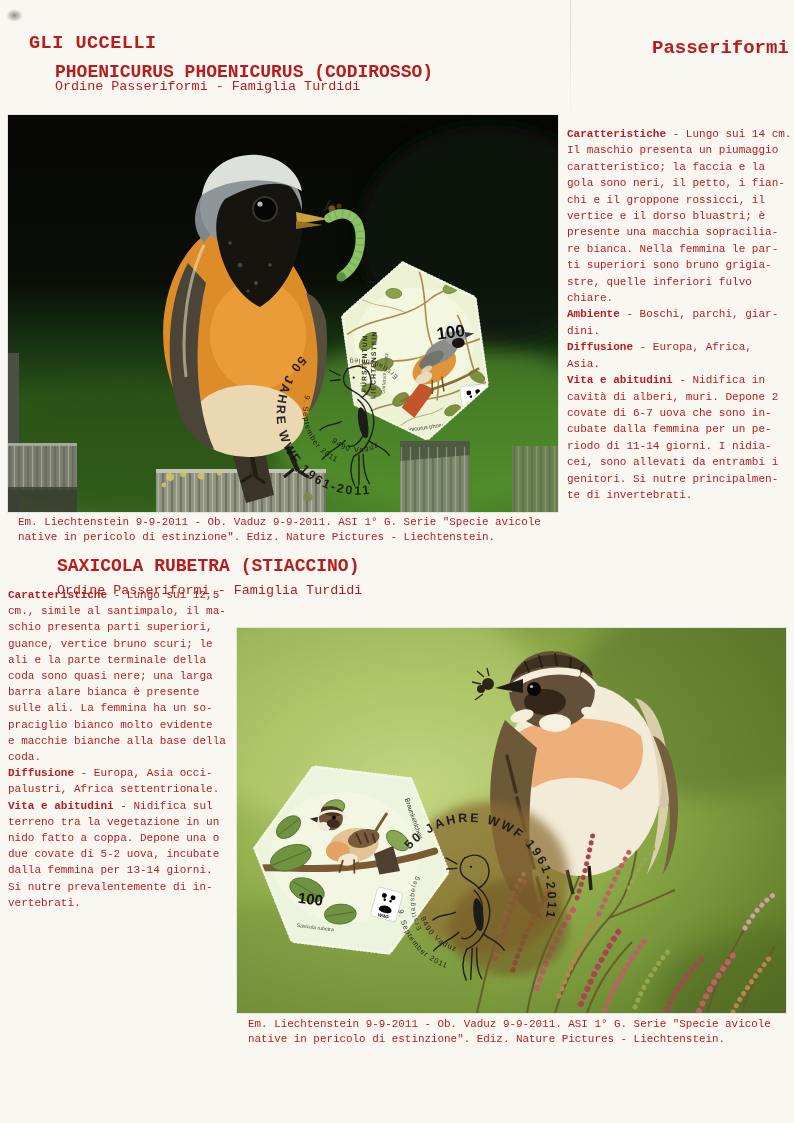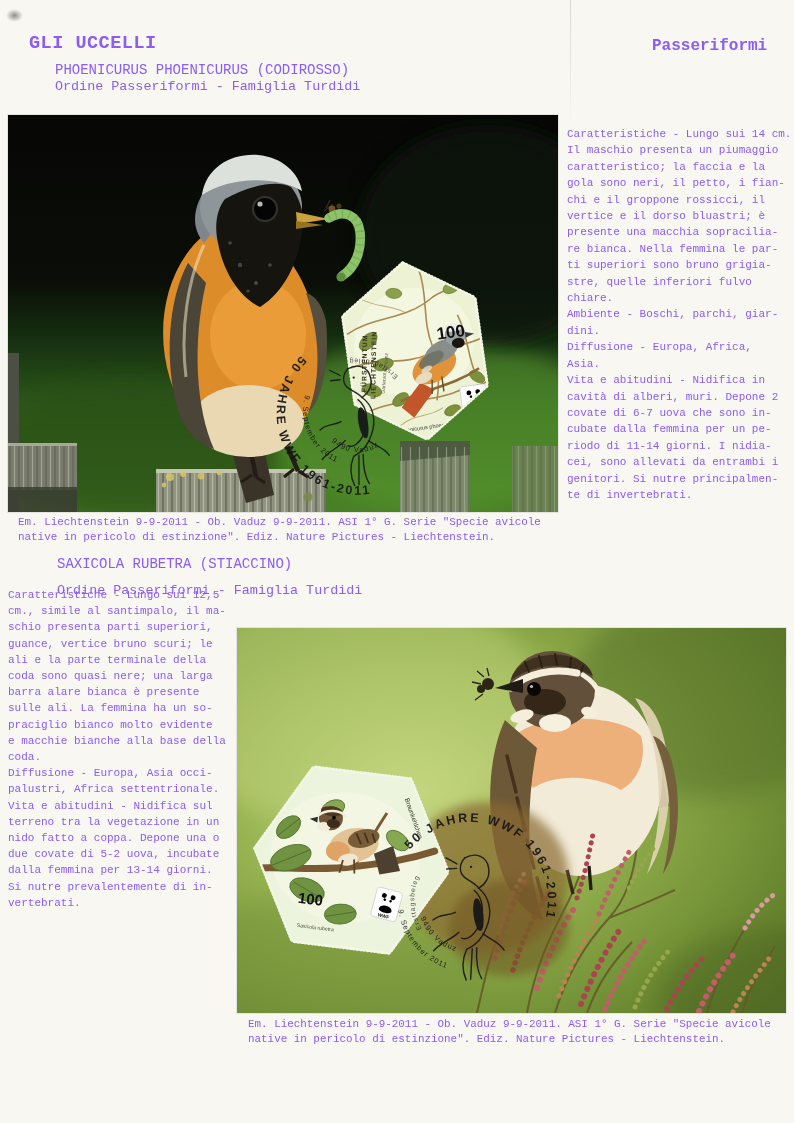--- a/index.html
+++ b/index.html
@@ -1,31 +1,31 @@
 <!DOCTYPE html>
 <html><head>
 <meta charset="utf-8">
 <style>
   html,body{margin:0;padding:0;background:#e8e6e0}
   .page{position:relative;width:794px;height:1123px;margin:0 auto;background:#f8f7f2;
-        font-family:"Liberation Mono","DejaVu Sans Mono",monospace;color:#8b5cf6;overflow:hidden}
+        font-family:"Liberation Mono","DejaVu Sans Mono",monospace;color:#b91c1c;overflow:hidden}
   .hdrL{position:absolute;left:29px;top:33px;font-size:18.5px;font-weight:bold;letter-spacing:.5px}
-  .hdrR{position:absolute;left:652px;top:37px;font-size:16px;font-weight:bold}
-  .title{position:absolute;font-size:14px;font-weight:normal;white-space:nowrap}
+  .hdrR{position:absolute;left:652px;top:37px;font-size:19px;font-weight:bold}
+  .title{position:absolute;font-size:18px;font-weight:bold;white-space:nowrap}
   .subtitle{position:absolute;font-size:13.4px;white-space:nowrap}
   .t1{left:55px;top:62px}.st1{left:55px;top:79px}
   .t2{left:57px;top:556px}.st2{left:57px;top:583px}
   .photo{position:absolute;box-shadow:0 0 0 1px rgba(0,0,0,.08)}
   .photo1{left:8px;top:115px;width:550px;height:397px}
   .photo2{left:237px;top:628px;width:549px;height:385px}
   .photo svg{display:block;width:100%;height:100%}
   .col{position:absolute;font-size:11px}
   .col p{margin:0}
   .col p span{white-space:pre-line}
-  .col b{font-weight:normal}
+  .col b{font-weight:bold}
   .col1{left:567px;top:126px;width:228px;line-height:16.4px}
   .col2{left:8px;top:587px;width:234px;line-height:16.2px}
   .caption{position:absolute;font-weight:normal;font-size:10.9px;line-height:15px;white-space:pre-line}
   .cap1{left:18px;top:515px;width:548px}
   .cap2{left:248px;top:1017px;width:545px}
   .smudge{position:absolute;left:6px;top:9px;width:17px;height:13px;border-radius:50%;
           background:radial-gradient(ellipse at center,rgba(58,58,52,.55),rgba(58,58,52,0) 70%)}
   .crease{position:absolute;left:570px;top:0;width:1px;height:128px;
           background:linear-gradient(#d9d7cf,rgba(217,215,207,0))}
 </style>

